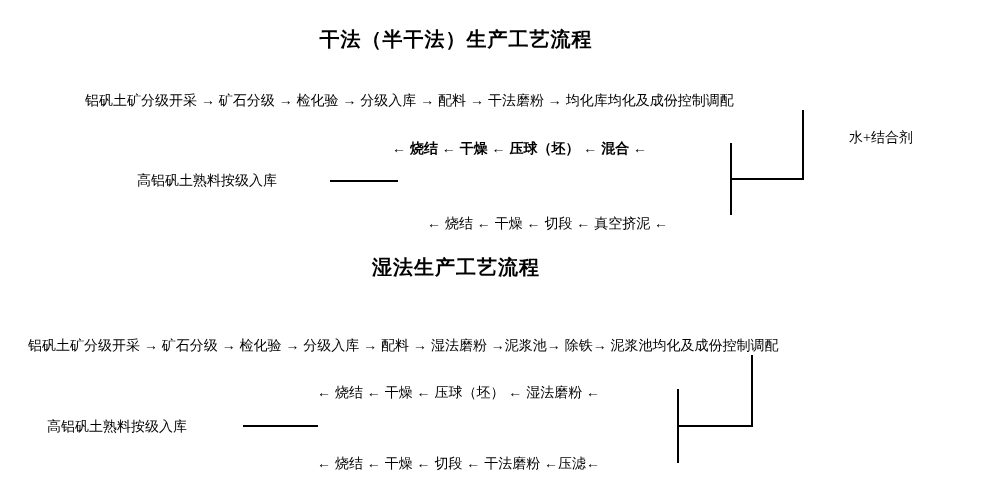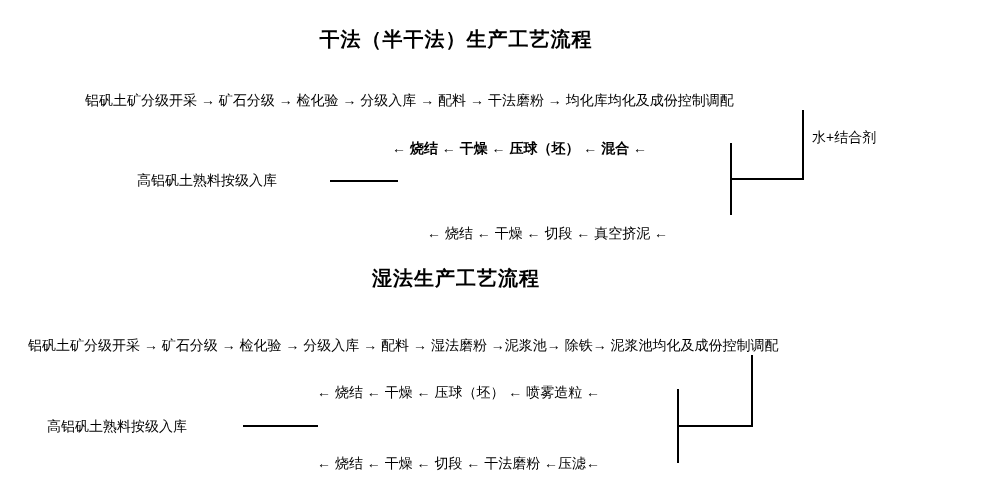--- a/index.html
+++ b/index.html
@@ -33,29 +33,29 @@
     white-space: nowrap;
   }
   .line {
     position: absolute;
     background: #000000;
   }
   
   .t1            { top: 26px; }
   .d-main        { left: 85px;  top: 91px; }
   .d-feed-v      { left: 802px; top: 110px; width: 2px;  height: 70px; }
-  .d-additive    { left: 812px; top: 128px; }
+  .d-additive    { left: 849px; top: 128px; font-family: Liberation Serif, serif; }
   .d-press       { left: 392px; top: 139px; font-weight: bold; }
   .d-branch-v    { left: 730px; top: 143px; width: 2px;  height: 72px; }
   .d-branch-h    { left: 730px; top: 178px; width: 74px; height: 2px; }
   .d-storage     { left: 137px; top: 171px; }
   .d-storage-dash{ left: 330px; top: 180px; width: 68px; height: 2px; }
-  .d-extrude     { left: 427px; top: 224px; }
+  .d-extrude     { left: 427px; top: 214px; }
   
-  .t2            { top: 265px; }
+  .t2            { top: 254px; }
   .w-main        { left: 28px;  top: 336px; }
   .w-feed-v      { left: 751px; top: 355px; width: 2px;  height: 72px; }
   .w-press       { left: 317px; top: 383px; }
   .w-branch-v    { left: 677px; top: 389px; width: 2px;  height: 74px; }
   .w-branch-h    { left: 677px; top: 425px; width: 76px; height: 2px; }
   .w-storage     { left: 47px;  top: 417px; }
   .w-storage-dash{ left: 243px; top: 425px; width: 75px; height: 2px; }
   .w-extrude     { left: 317px; top: 454px; }
 </style>
 </head>
@@ -82,21 +82,21 @@
   <div class="line d-storage-dash"></div>
 
   <div class="flow-text d-extrude">← 烧结 ← 干燥 ← 切段 ← 真空挤泥 ←</div>
 
   <div class="title t2">湿法生产工艺流程</div>
 
   <div class="flow-text w-main">铝矾土矿分级开采 → 矿石分级 → 检化验 → 分级入库 → 配料 → 湿法磨粉 →泥浆池→ 除铁→ 泥浆池均化及成份控制调配</div>
 
   <div class="line w-feed-v"></div>
 
-  <div class="flow-text w-press">← 烧结 ← 干燥 ← 压球（坯） ← 喷雾造粒 ←</div>
+  <div class="flow-text w-press">← 烧结 ← 干燥 ← 压球（坯） ← 湿法磨粉 ←</div>
 
   <div class="line w-branch-v"></div>
 
   <div class="line w-branch-h"></div>
 
   <div class="flow-text w-storage">高铝矾土熟料按级入库</div>
 
   <div class="line w-storage-dash"></div>
 
   <div class="flow-text w-extrude">← 烧结 ← 干燥 ← 切段 ← 干法磨粉 ←压滤←</div>

